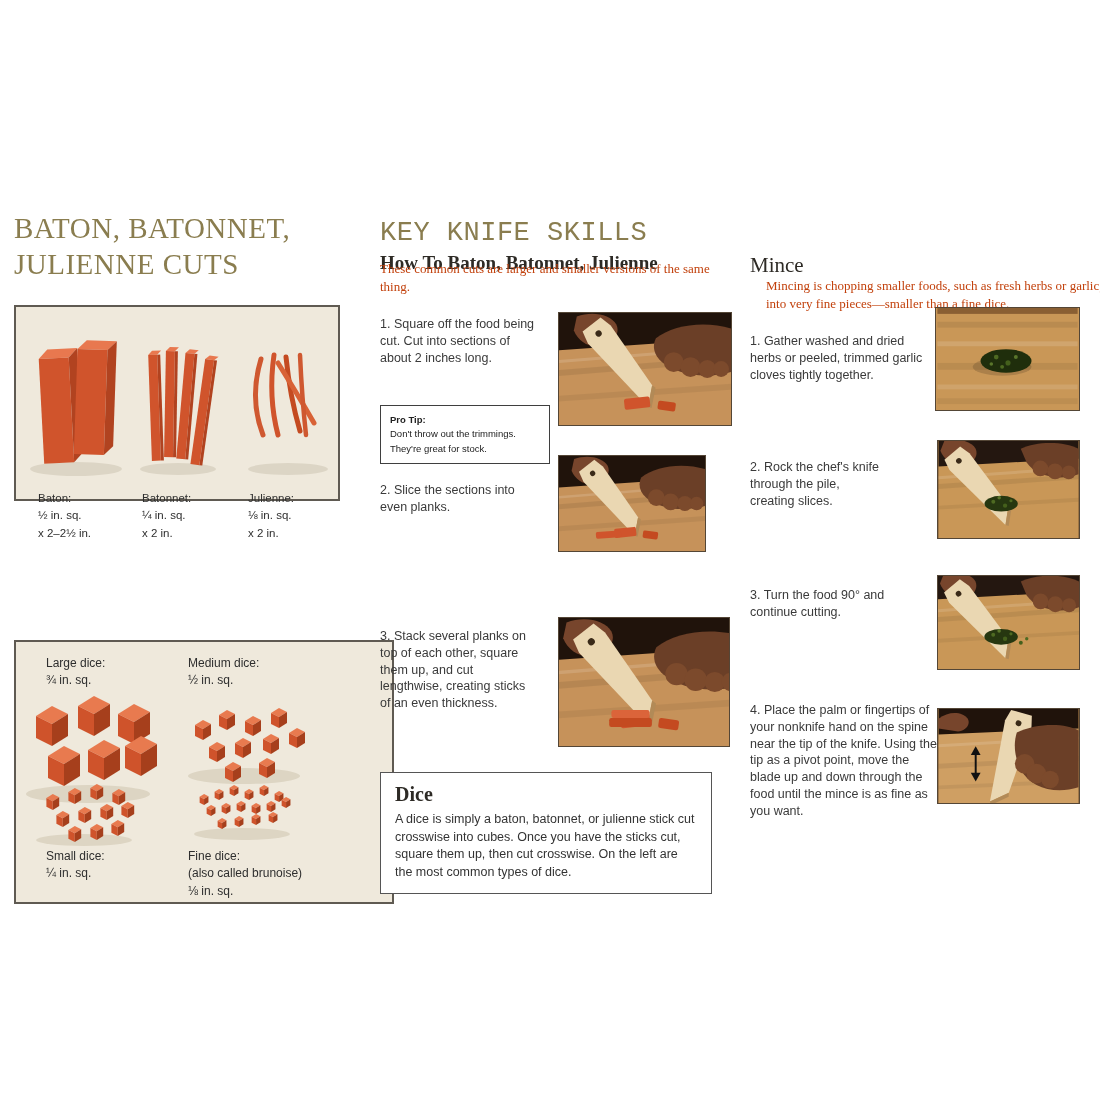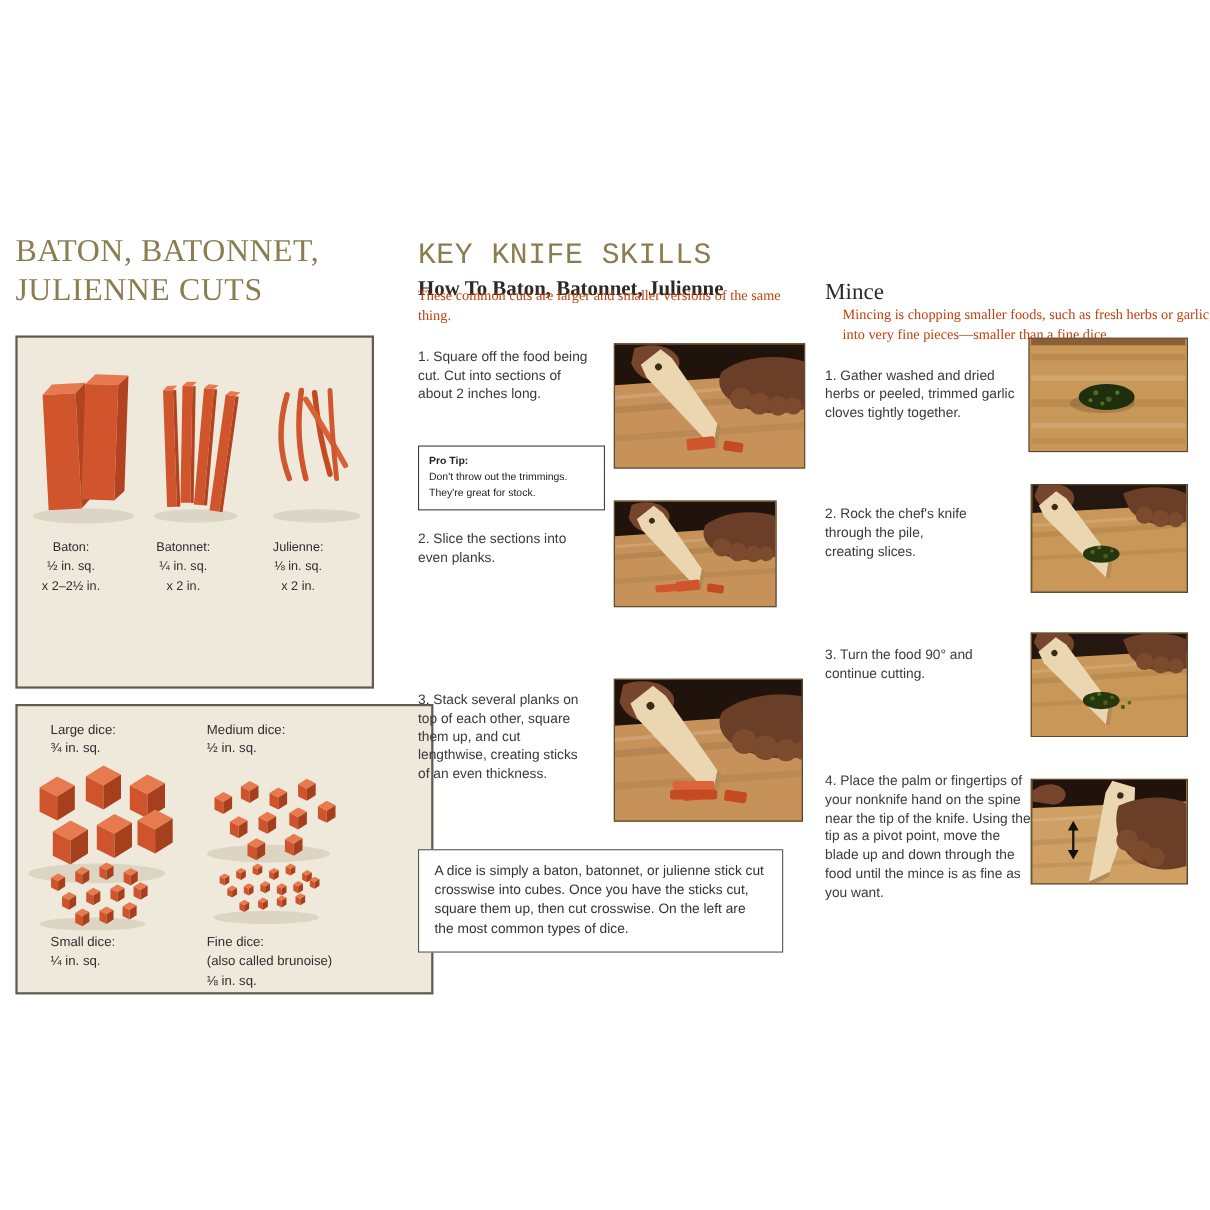--- a/index.html
+++ b/index.html
@@ -130,21 +130,21 @@
       <polygon points="33,65 38,74 43,65" fill="#111111"></polygon>
     </g>
   </defs>
 </svg>
 
 <div class="page">
 
   <h1 class="abs h-olive page-title ml">BATON, BATONNET,
 JULIENNE CUTS</h1>
 
-  <figure class="abs photo-box" style="left:14px;top:305px;width:326px;height:321px;margin:0;text-align:center;">
+  <figure class="abs photo-box" style="left:14px;top:305px;width:326px;height:196px;margin:0;">
     <svg viewBox="0 0 322 168" style="position:absolute;left:0;top:10px;width:322px;height:168px;">
       <ellipse cx="60" cy="152" rx="46" ry="7" fill="#dcd5c5"></ellipse>
       <ellipse cx="162" cy="152" rx="38" ry="6" fill="#dcd5c5"></ellipse>
       <ellipse cx="272" cy="152" rx="40" ry="6" fill="#dcd5c5"></ellipse>
       <use href="#d-baton" transform="translate(22,28) rotate(-3)"></use>
       <use href="#d-baton" transform="translate(62,18) rotate(2)"></use>
       <use href="#d-batonnet" transform="translate(132,32) rotate(-2)"></use>
       <use href="#d-batonnet" transform="translate(150,28) rotate(1)"></use>
       <use href="#d-batonnet" transform="translate(170,30) rotate(5)"></use>
       <use href="#d-batonnet" transform="translate(190,36) rotate(8)"></use>
@@ -253,20 +253,21 @@
   <p class="abs step" style="left:380px;top:628px;width:155px;margin:0;">3. Stack several planks on top of each other, square them up, and cut lengthwise, creating sticks of an even thickness.</p>
   <div class="photo" style="left:558px;top:617px;width:172px;height:130px;">
     <svg viewBox="0 0 174 114" preserveAspectRatio="xMidYMid slice">
       <use href="#scene-knife-carrot"></use>
       <rect x="58" y="82" width="34" height="7" rx="2" fill="#db643a"></rect>
       <rect x="56" y="89" width="38" height="8" rx="2" fill="#c44a20"></rect>
     </svg>
   </div>
 
   <div class="abs note-box" style="left:380px;top:772px;width:332px;">
+    <h4 class="note-title">Dice</h4>
     <p class="note-body">A dice is simply a baton, batonnet, or julienne stick cut crosswise into cubes. Once you have the sticks cut, square them up, then cut crosswise. On the left are the most common types of dice.</p>
   </div>
 
   <h3 class="abs minihead" style="left:750px;top:232px;">Mince</h3>
   <p class="abs intro" style="left:750px;top:261px;width:338px;margin:16px;">Mincing is chopping smaller foods, such as fresh herbs or garlic, into very fine pieces—smaller than a fine dice.</p>
 
   <p class="abs step" style="left:750px;top:333px;width:185px;margin:0;">1. Gather washed and dried herbs or peeled, trimmed garlic cloves tightly together.</p>
   <div class="photo" style="left:935px;top:307px;width:145px;height:104px;">
     <svg viewBox="0 0 143 104">
         <use href="#scene-herbs"></use>

